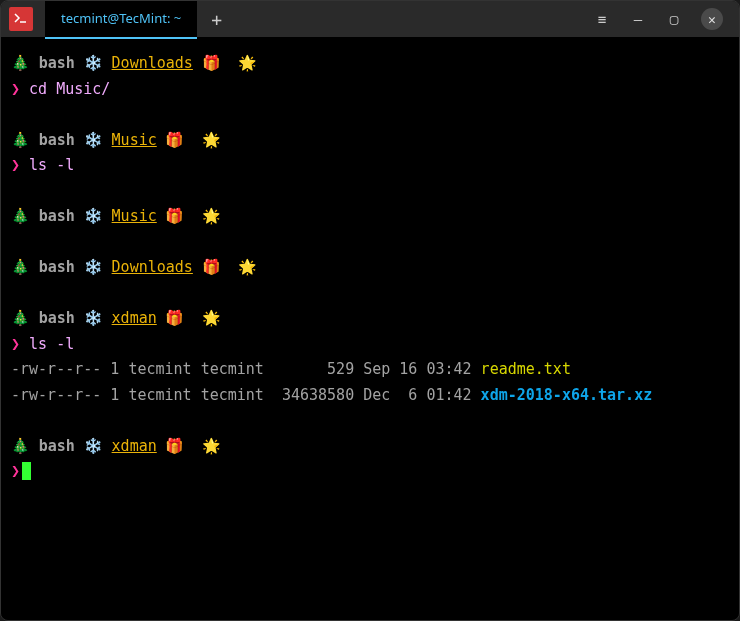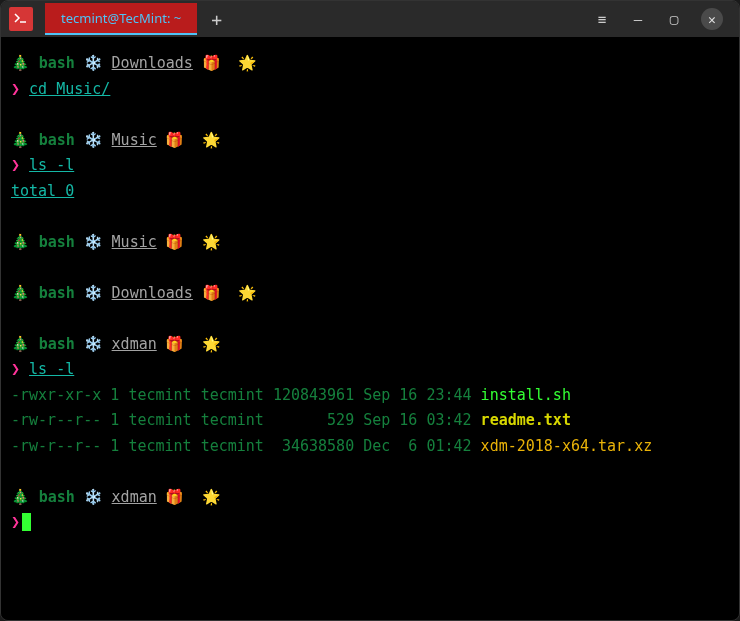--- a/index.html
+++ b/index.html
@@ -28,27 +28,27 @@
       height: 24px;
       background: #d63636;
       border-radius: 2px;
       display: flex;
       align-items: center;
       justify-content: center;
       margin-right: 12px;
     }
     .app-icon svg { width: 16px; height: 16px; }
     .tab {
-      background: #b91c1c;
+      background: #000000;
       color: #4fc3f7;
       padding: 12px 16px;
       font-family: system-ui, sans-serif;
       font-size: 13px;
       border-bottom: 2px solid #4fc3f7;
-      height: 32px;
+      height: 40px;
       display: flex;
       align-items: center;
     }
     .new-tab {
       color: #ccc;
       padding: 0 14px;
       font-size: 18px;
       cursor: pointer;
       height: 36px;
       display: flex;
@@ -82,27 +82,27 @@
     }
     .terminal {
       background: #000;
       padding: 14px 10px;
       height: calc(621px - 36px);
       line-height: 1.7;
       font-size: 15px;
     }
     .line { white-space: pre; }
     .bold { font-weight: bold; }
-    .green { color: #15803d; }
+    .green { color: #a3a3a3; }
     .bright-green { color: #33ff33; }
-    .cyan { color: #a3a3a3; text-decoration: underline; }
+    .cyan { color: #eab308; text-decoration: underline; }
     .magenta { color: #ff3399; }
-    .bright-magenta { color: #eab308; }
-    .yellow { color: #d8d800; font-weight: bold; }
-    .white { color: #14b8a6; text-decoration: underline; }
+    .bright-magenta { color: #0ea5e9; font-weight: bold; }
+    .yellow { color: #d8d800; }
+    .white { color: #f0abfc; }
     .cursor {
       display: inline-block;
       width: 9px;
       height: 18px;
       background: #33ff33;
       vertical-align: text-bottom;
       margin-left: 2px;
     }
     .emoji { font-family: 'Apple Color Emoji','Segoe UI Emoji','Noto Color Emoji',sans-serif; }
   </style>
@@ -128,31 +128,29 @@
 </div>
 
 <div class="terminal">
 
   <div class="line"><span class="emoji">🎄</span><span> </span><span class="green bold">bash</span><span> </span><span class="emoji">❄️</span><span> </span><span class="cyan">Downloads</span><span> </span><span class="emoji">🎁</span><span>  </span><span class="emoji">🌟</span></div>
   <div class="line"><span class="magenta">❯</span><span> </span><span class="white">cd Music/</span></div>
   <div class="line">&nbsp;</div>
 
   <div class="line"><span class="emoji">🎄</span><span> </span><span class="green bold">bash</span><span> </span><span class="emoji">❄️</span><span> </span><span class="cyan">Music</span><span> </span><span class="emoji">🎁</span><span>  </span><span class="emoji">🌟</span></div>
   <div class="line"><span class="magenta">❯</span><span> </span><span class="white">ls -l</span></div>
-  <div class="line white">total 0</div>
   <div class="line">&nbsp;</div>
 
   <div class="line"><span class="emoji">🎄</span><span> </span><span class="green bold">bash</span><span> </span><span class="emoji">❄️</span><span> </span><span class="cyan">Music</span><span> </span><span class="emoji">🎁</span><span>  </span><span class="emoji">🌟</span></div>
   <div class="line">&nbsp;</div>
 
   <div class="line"><span class="emoji">🎄</span><span> </span><span class="green bold">bash</span><span> </span><span class="emoji">❄️</span><span> </span><span class="cyan">Downloads</span><span> </span><span class="emoji">🎁</span><span>  </span><span class="emoji">🌟</span></div>
   <div class="line">&nbsp;</div>
 
   <div class="line"><span class="emoji">🎄</span><span> </span><span class="green bold">bash</span><span> </span><span class="emoji">❄️</span><span> </span><span class="cyan">xdman</span><span> </span><span class="emoji">🎁</span><span>  </span><span class="emoji">🌟</span></div>
   <div class="line"><span class="magenta">❯</span><span> </span><span class="white">ls -l</span></div>
-  <div class="line"><span class="green">-rwxr-xr-x 1 tecmint tecmint 120843961 Sep 16 23:44 </span><span class="bright-green">install.sh</span></div>
   <div class="line"><span class="green">-rw-r--r-- 1 tecmint tecmint       529 Sep 16 03:42 </span><span class="yellow">readme.txt</span></div>
   <div class="line"><span class="green">-rw-r--r-- 1 tecmint tecmint  34638580 Dec  6 01:42 </span><span class="bright-magenta">xdm-2018-x64.tar.xz</span></div>
   <div class="line">&nbsp;</div>
 
   <div class="line"><span class="emoji">🎄</span><span> </span><span class="green bold">bash</span><span> </span><span class="emoji">❄️</span><span> </span><span class="cyan">xdman</span><span> </span><span class="emoji">🎁</span><span>  </span><span class="emoji">🌟</span></div>
   <div class="line"><span class="magenta">❯</span><span class="cursor"></span></div>
 </div>
 
 </body></html>

